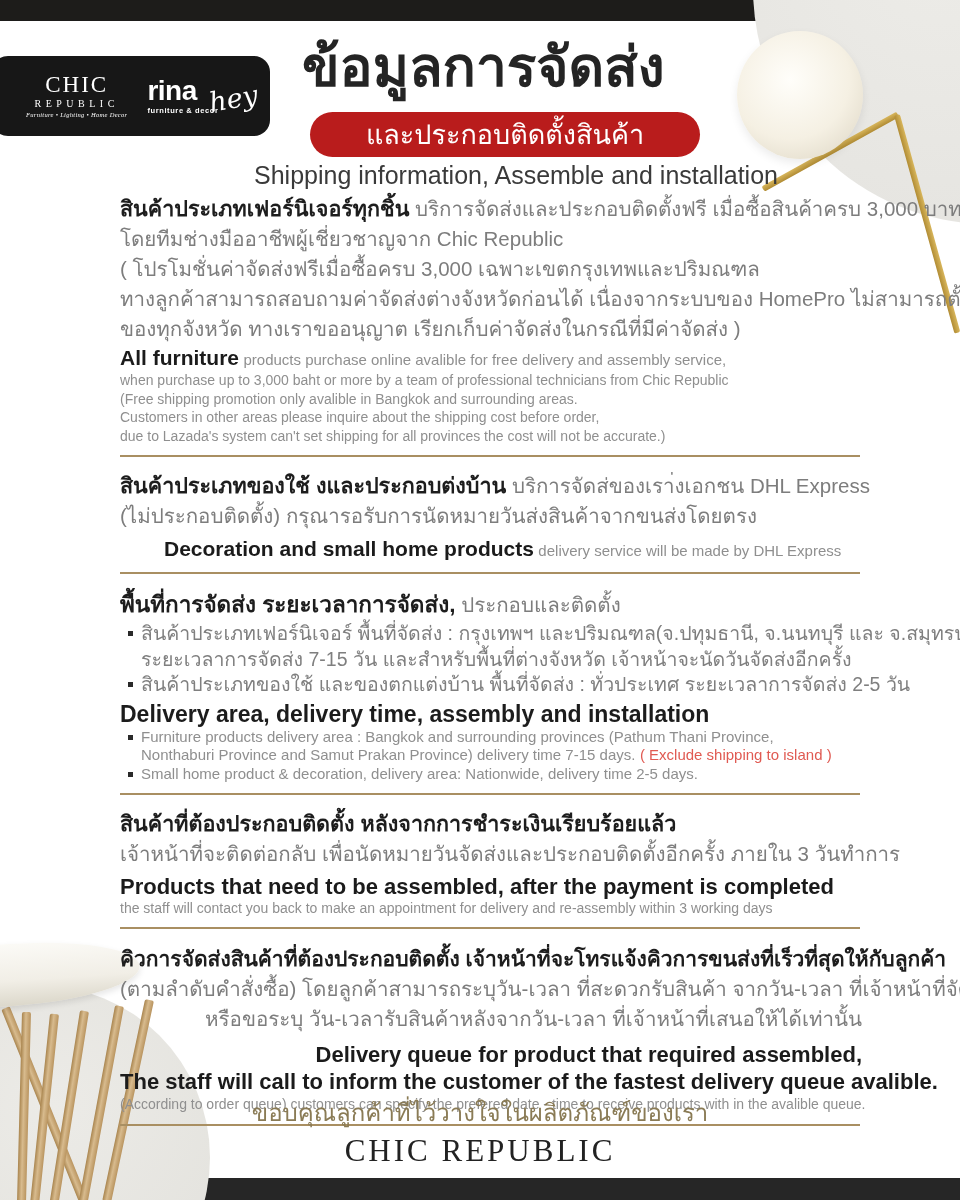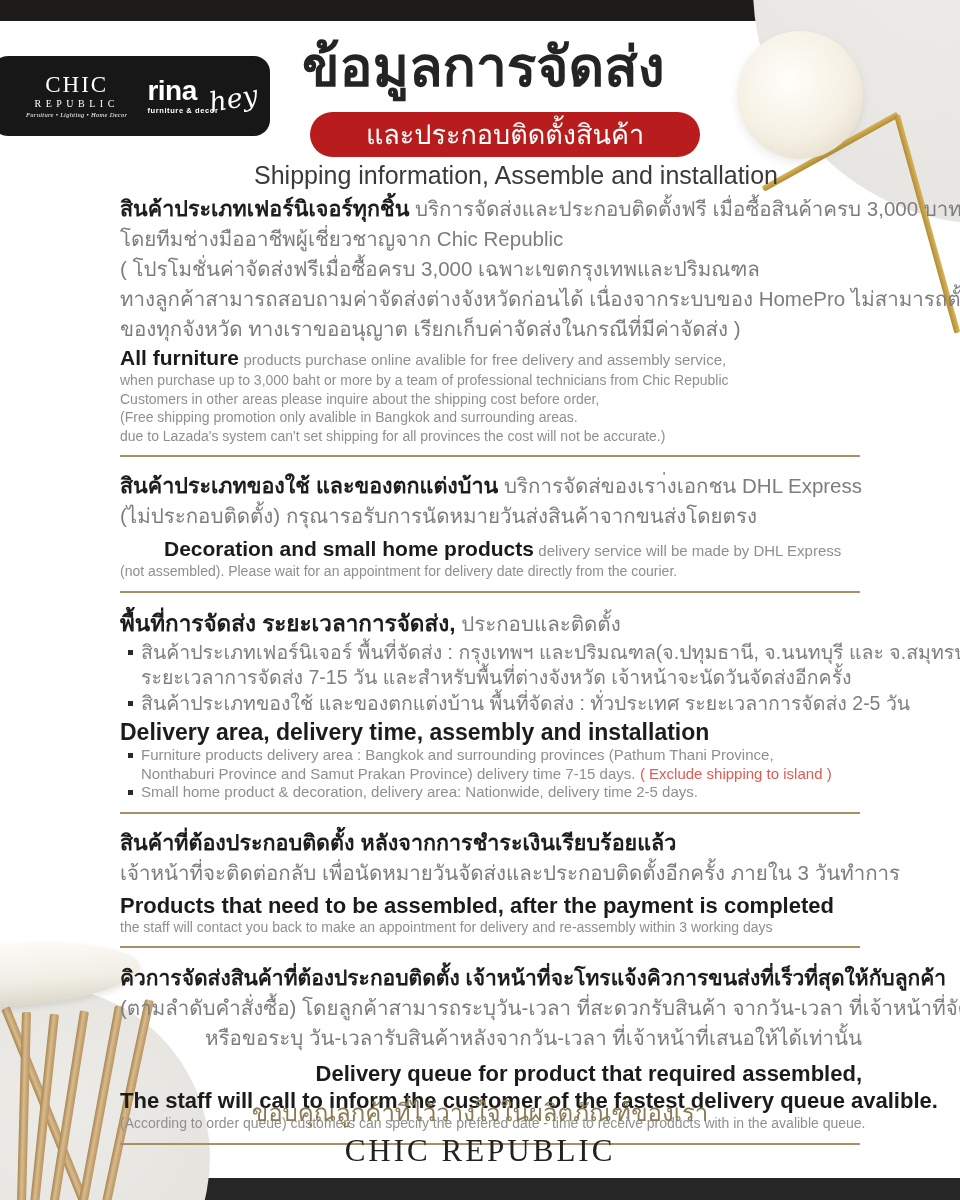--- a/index.html
+++ b/index.html
@@ -133,37 +133,36 @@
       </div>
       <div class="line th">โดยทีมช่างมืออาชีพผู้เชี่ยวชาญจาก Chic Republic</div>
       <div class="line th">( โปรโมชั่นค่าจัดส่งฟรีเมื่อซื้อครบ 3,000 เฉพาะเขตกรุงเทพและปริมณฑล</div>
       <div class="line th">ทางลูกค้าสามารถสอบถามค่าจัดส่งต่างจังหวัดก่อนได้ เนื่องจากระบบของ HomePro ไม่สามารถตั้งค่าจัดส่ง</div>
       <div class="line th">ของทุกจังหวัด ทางเราขออนุญาต เรียกเก็บค่าจัดส่งในกรณีที่มีค่าจัดส่ง )</div>
       <div class="line en-lead">
         <span class="en-b">All furniture</span>
         <span class="en-g">products purchase online avalible for free delivery and assembly service,</span>
       </div>
       <div class="line en-small">when purchase up to 3,000 baht or more by a team of professional technicians from Chic Republic</div>
+      <div class="line en-small">(Free shipping promotion only avalible in Bangkok and surrounding areas.</div>
       <div class="line en-small">Customers in other areas please inquire about the shipping cost before order,</div>
-      <div class="line en-small">(Free shipping promotion only avalible in Bangkok and surrounding areas.</div>
       <div class="line en-small">due to Lazada's system can't set shipping for all provinces the cost will not be accurate.)</div>
       <hr class="divider">
     </div>
 
     <div class="sec">
       <div class="line th">
-        <span class="th-b">สินค้าประเภทของใช้ และของตกแต่งบ้าน</span>
+        <span class="th-b">สินค้าประเภทของใช้ งและประกอบต่งบ้าน</span>
         <span>บริการจัดส่ของเรา่งเอกชน DHL Express</span>
       </div>
       <div class="line th">(ไม่ประกอบติดตั้ง) กรุณารอรับการนัดหมายวันส่งสินค้าจากขนส่งโดยตรง</div>
       <div class="line en-lead" style="margin-top:6px;margin-left:44px;">
         <span class="en-b">Decoration and small home products</span>
         <span class="en-g">delivery service will be made by DHL Express</span>
       </div>
-      <div class="line en-small">(not assembled). Please wait for an appointment for delivery date directly from the courier.</div>
       <hr class="divider">
     </div>
 
     <div class="sec">
       <div class="line th" style="line-height:33px;">
         <span class="th-b" style="font-size:22.5px;">พื้นที่การจัดส่ง ระยะเวลาการจัดส่ง,</span>
         <span>ประกอบและติดตั้ง</span>
       </div>
       <div class="bullet">
         <span class="sq"></span>

